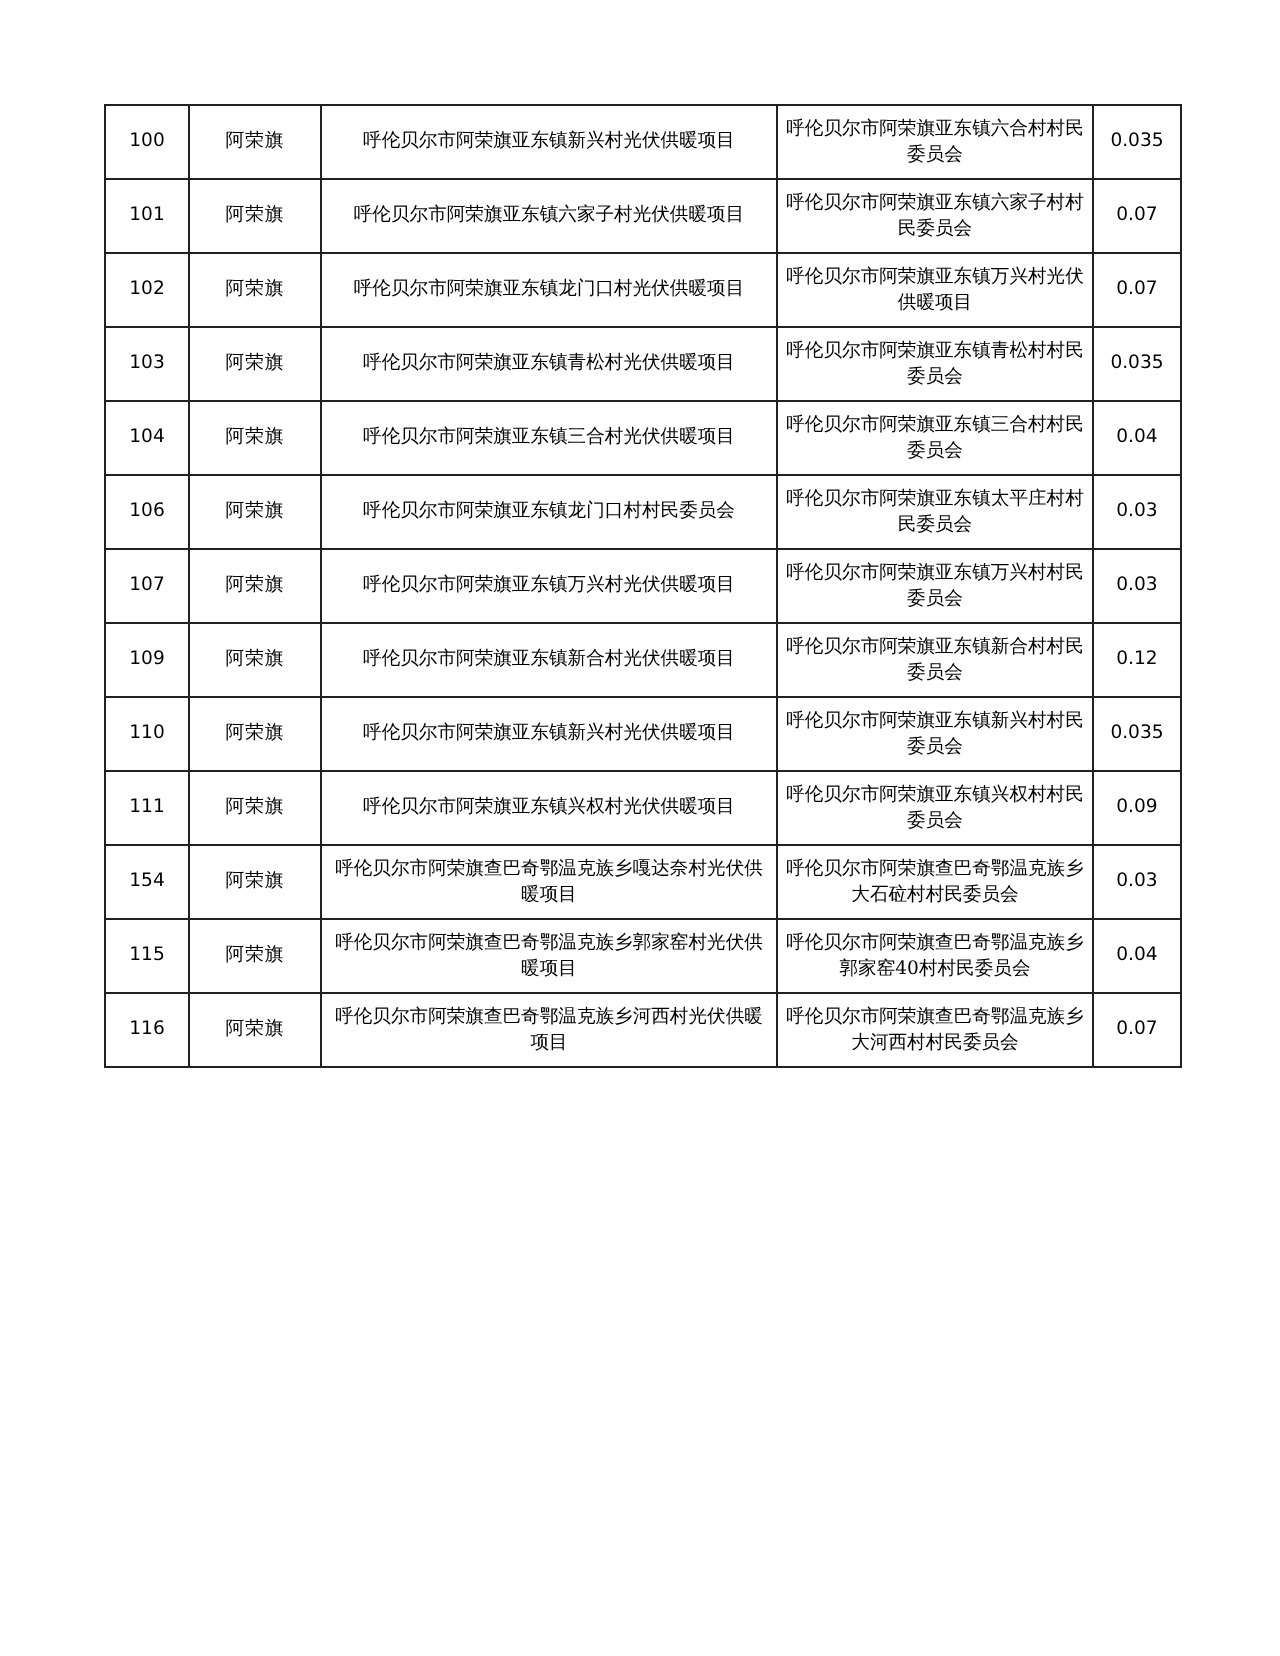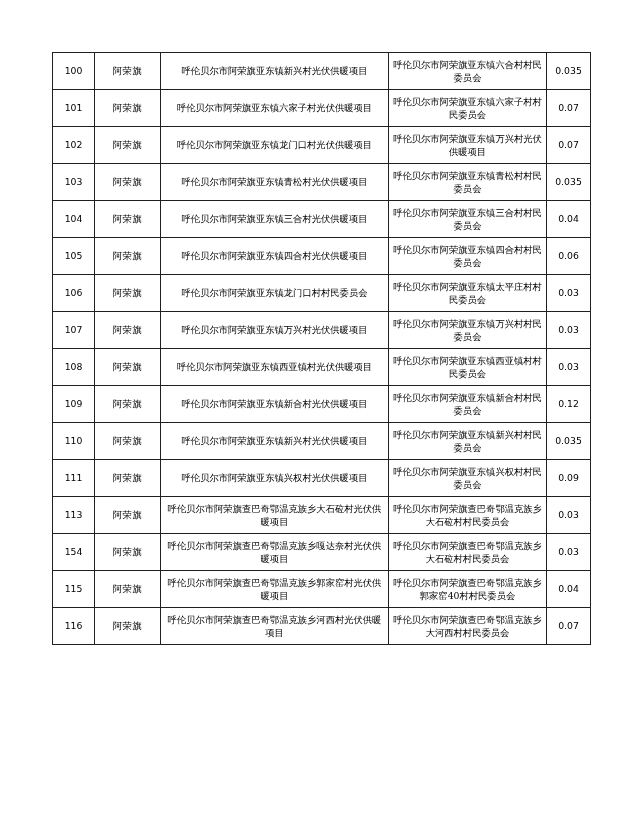--- a/index.html
+++ b/index.html
@@ -107,45 +107,31 @@
           <td class="cap">0.035</td>
         </tr>
         <tr class="r-tall">
           <td class="idx">104</td>
           <td class="region">阿荣旗</td>
           <td class="project">呼伦贝尔市阿荣旗亚东镇三合村光伏供暖项目</td>
           <td class="owner">呼伦贝尔市阿荣旗亚东镇三合村村民委员会</td>
           <td class="cap">0.04</td>
         </tr>
         <tr class="r-tall">
-          <td class="idx">105</td>
-          <td class="region">阿荣旗</td>
-          <td class="project">呼伦贝尔市阿荣旗亚东镇四合村光伏供暖项目</td>
-          <td class="owner">呼伦贝尔市阿荣旗亚东镇四合村村民委员会</td>
-          <td class="cap">0.06</td>
-        </tr>
-        <tr class="r-tall">
           <td class="idx">106</td>
           <td class="region">阿荣旗</td>
           <td class="project">呼伦贝尔市阿荣旗亚东镇龙门口村村民委员会</td>
           <td class="owner">呼伦贝尔市阿荣旗亚东镇太平庄村村民委员会</td>
           <td class="cap">0.03</td>
         </tr>
         <tr class="r-tall">
           <td class="idx">107</td>
           <td class="region">阿荣旗</td>
           <td class="project">呼伦贝尔市阿荣旗亚东镇万兴村光伏供暖项目</td>
           <td class="owner">呼伦贝尔市阿荣旗亚东镇万兴村村民委员会</td>
-          <td class="cap">0.03</td>
-        </tr>
-        <tr class="r-tall">
-          <td class="idx">108</td>
-          <td class="region">阿荣旗</td>
-          <td class="project">呼伦贝尔市阿荣旗亚东镇西亚镇村光伏供暖项目</td>
-          <td class="owner">呼伦贝尔市阿荣旗亚东镇西亚镇村村民委员会</td>
           <td class="cap">0.03</td>
         </tr>
         <tr class="r-tall">
           <td class="idx">109</td>
           <td class="region">阿荣旗</td>
           <td class="project">呼伦贝尔市阿荣旗亚东镇新合村光伏供暖项目</td>
           <td class="owner">呼伦贝尔市阿荣旗亚东镇新合村村民委员会</td>
           <td class="cap">0.12</td>
         </tr>
         <tr class="r-tall">
@@ -154,27 +140,20 @@
           <td class="project">呼伦贝尔市阿荣旗亚东镇新兴村光伏供暖项目</td>
           <td class="owner">呼伦贝尔市阿荣旗亚东镇新兴村村民委员会</td>
           <td class="cap">0.035</td>
         </tr>
         <tr class="r-tall">
           <td class="idx">111</td>
           <td class="region">阿荣旗</td>
           <td class="project">呼伦贝尔市阿荣旗亚东镇兴权村光伏供暖项目</td>
           <td class="owner">呼伦贝尔市阿荣旗亚东镇兴权村村民委员会</td>
           <td class="cap">0.09</td>
-        </tr>
-        <tr class="r-tall">
-          <td class="idx">113</td>
-          <td class="region">阿荣旗</td>
-          <td class="project">呼伦贝尔市阿荣旗查巴奇鄂温克族乡大石砬村光伏供暖项目</td>
-          <td class="owner">呼伦贝尔市阿荣旗查巴奇鄂温克族乡大石砬村村民委员会</td>
-          <td class="cap">0.03</td>
         </tr>
         <tr class="r-tall">
           <td class="idx">154</td>
           <td class="region">阿荣旗</td>
           <td class="project">呼伦贝尔市阿荣旗查巴奇鄂温克族乡嘎达奈村光伏供暖项目</td>
           <td class="owner">呼伦贝尔市阿荣旗查巴奇鄂温克族乡大石砬村村民委员会</td>
           <td class="cap">0.03</td>
         </tr>
         <tr class="r-tall">
           <td class="idx">115</td>

